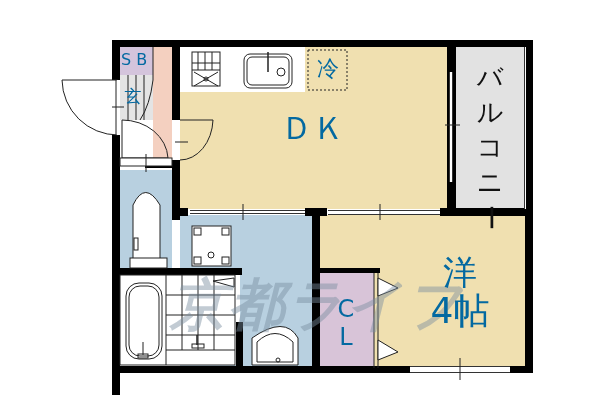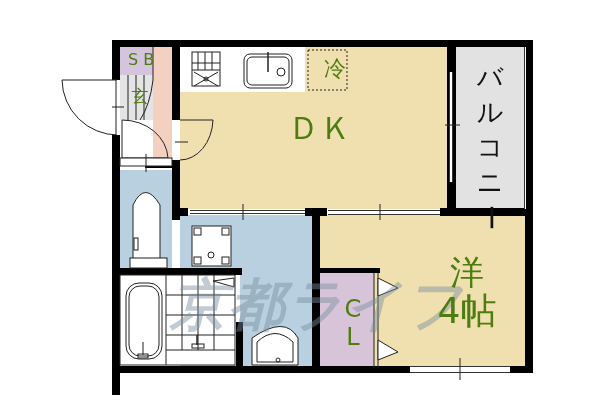--- a/index.html
+++ b/index.html
@@ -1,19 +1,19 @@
 <!DOCTYPE html>
 <html><head>
 <meta charset="utf-8">
 <style>
   html,body{margin:0;padding:0;background:#ffffff;}
   body{width:600px;height:400px;position:relative;overflow:hidden;font-family:"DejaVu Sans","Liberation Sans",sans-serif;}
   .abs{position:absolute;box-sizing:border-box;}
   .wall{background:#000;}
-  .room-label{position:absolute;color:#4d7c0f;text-align:center;line-height:1;white-space:nowrap;padding-left:7px;}
+  .room-label{position:absolute;color:#0369a1;text-align:center;line-height:1;white-space:nowrap;}
   svg{position:absolute;overflow:visible;}
 </style>
 </head>
 <body>
 
 <div class="abs" style="left:0;top:0;width:600px;height:400px;">
 
   <div class="abs" style="left:120px;top:47px;width:25px;height:28px;background:#d4c4dc;"></div>
   <div class="abs" style="left:145px;top:47px;width:8px;height:28px;background:#d4c4dc;"></div>
   <div class="abs" style="left:153px;top:47px;width:19px;height:118px;background:#f4d0c0;"></div>

